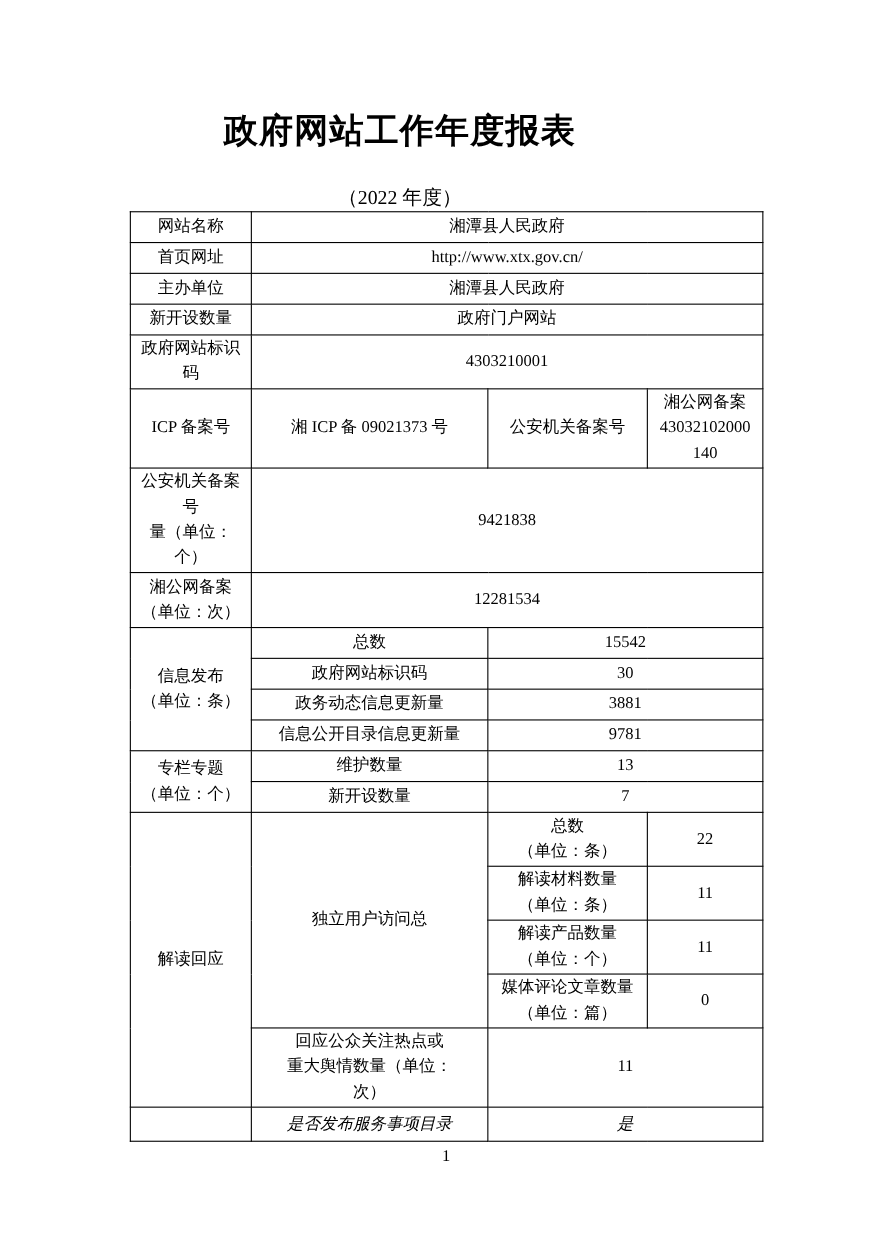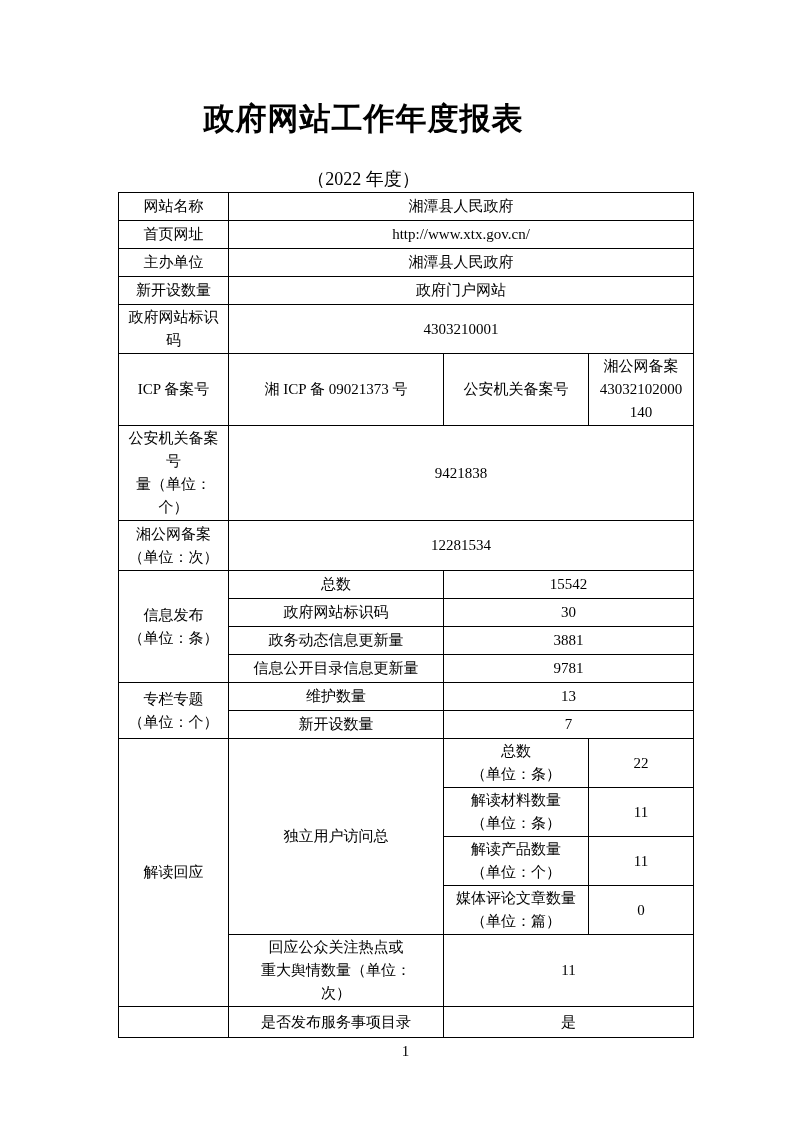--- a/index.html
+++ b/index.html
@@ -54,21 +54,21 @@
   col.c1 { width: 110px; }
   col.c2 { width: 215px; }
   col.c3 { width: 145px; }
   col.c4 { width: 105px; }
   tr.h28 { height: 28px; }
   tr.h68 { height: 68px; }
   tr.h46 { height: 46px; }
   tr.h50 { height: 50px; }
   tr.h44 { height: 44px; }
   tr.h70 { height: 70px; }
-  tr.h31 { height: 31px; }
+  tr.h31 { height: 31px; font-style: italic; }
   .footer {
     position: absolute;
     top: 1040px;
     left: 118px;
     width: 575px;
     text-align: center;
     font-size: 15px;
     line-height: 23px;
   }
 </style>

